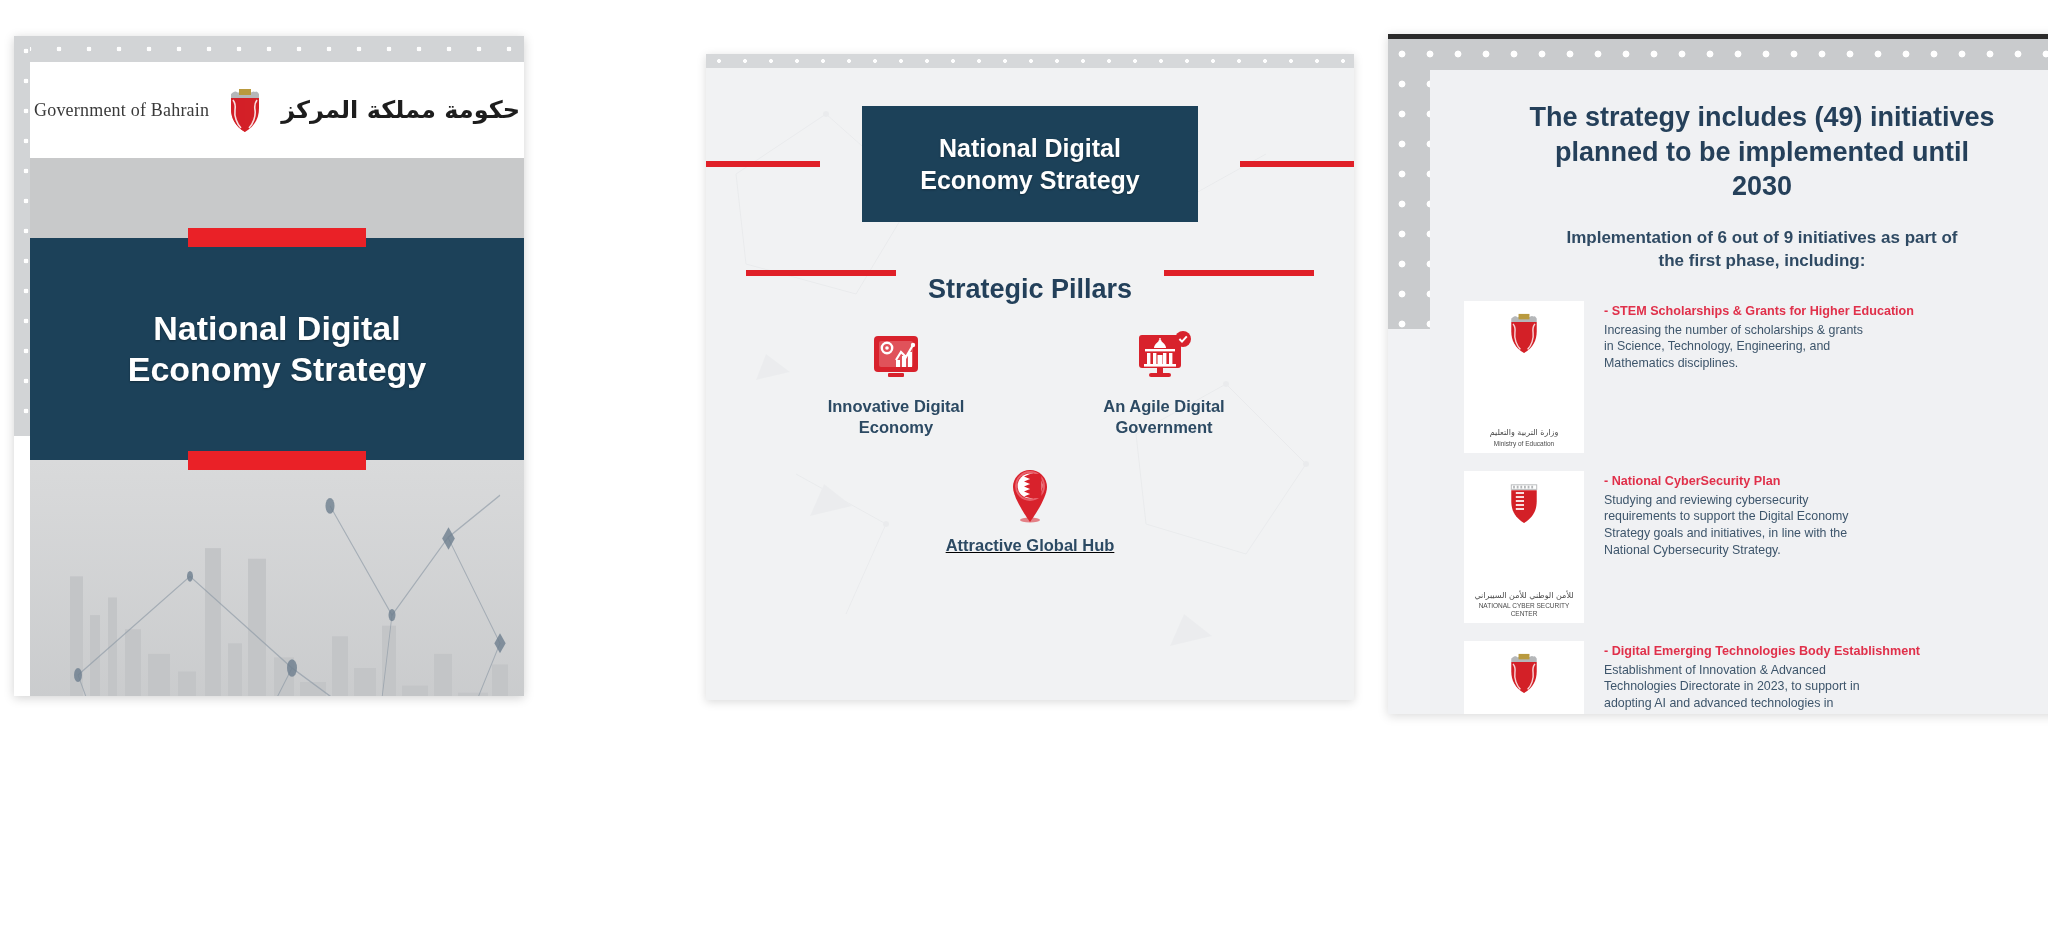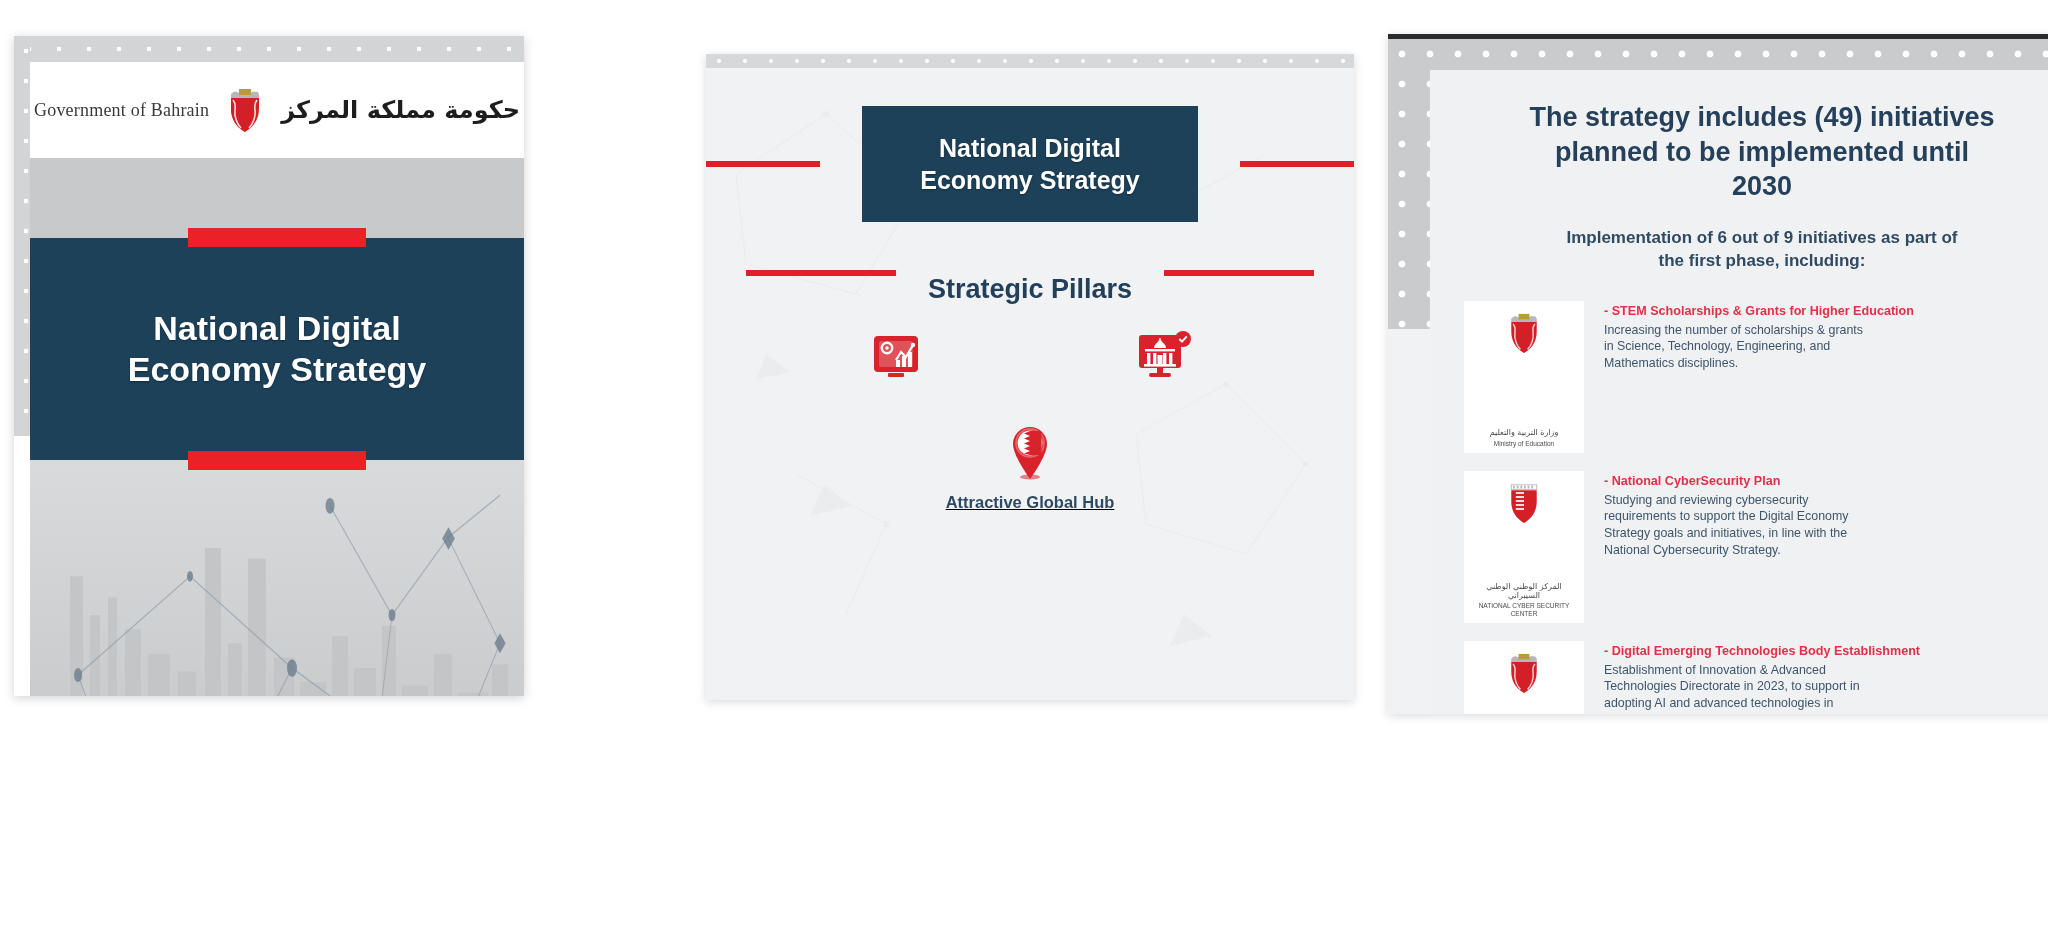--- a/index.html
+++ b/index.html
@@ -339,20 +339,22 @@
               <path d="M26 30 L31 22 L36 27 L43 15" stroke="#ffffff" stroke-width="2.2" fill="none"></path>
               <circle cx="43" cy="15" r="2.2" fill="#ffffff"></circle>
               <g fill="#ffffff">
                 <rect x="26" y="30" width="4" height="7"></rect>
                 <rect x="32" y="26" width="4" height="11"></rect>
                 <rect x="38" y="22" width="4" height="15"></rect>
               </g>
               <rect x="18" y="43" width="16" height="4" rx="1" fill="#d8222c"></rect>
             </svg>
           </div>
+          <div class="pillar-label">Innovative Digital
+Economy</div>
         </div>
 
         <div class="pillar">
           <div class="pillar-icon">
             <svg width="56" height="52" viewBox="0 0 56 52" aria-hidden="true">
               <rect x="3" y="5" width="42" height="33" rx="3" fill="#d8222c"></rect>
               <rect x="21" y="38" width="6" height="5" fill="#d8222c"></rect>
               <rect x="13" y="43" width="22" height="4" rx="2" fill="#d8222c"></rect>
               <g fill="#ffffff">
                 <path d="M24 8 L24 11 M22.6 11 h2.8" stroke="#ffffff" stroke-width="1.4"></path>
@@ -362,20 +364,22 @@
                 <rect x="17" y="23" width="3.4" height="11"></rect>
                 <rect x="27" y="23" width="3.4" height="11"></rect>
                 <rect x="33" y="23" width="3.4" height="11"></rect>
                 <rect x="21.5" y="25" width="5" height="9"></rect>
                 <rect x="8" y="34" width="32" height="2.6"></rect>
               </g>
               <circle cx="47" cy="9" r="8" fill="#d8222c"></circle>
               <path d="M43.4 9 L46 11.6 L50.8 6.4" stroke="#ffffff" stroke-width="2" fill="none"></path>
             </svg>
           </div>
+          <div class="pillar-label">An Agile Digital
+Government</div>
         </div>
       </div>
 
       <div id="s2-pillar-center">
         <div class="pillar">
           <div class="pillar-icon">
             <svg width="46" height="60" viewBox="0 0 46 60" aria-hidden="true">
               <path d="M23 57 C23 57 6 34 6 22 A17 17 0 0 1 40 22 C40 34 23 57 23 57 Z" fill="#d8222c"></path>
               <circle cx="23" cy="21" r="14" fill="none" stroke="#e8606a" stroke-width="2"></circle>
               <circle cx="23" cy="21" r="12.4" fill="#ffffff"></circle>
@@ -440,21 +444,21 @@
                   <rect x="18" y="7" width="2" height="3"></rect>
                   <rect x="22" y="7" width="2" height="3"></rect>
                   <rect x="26" y="7" width="2" height="3"></rect>
                   <rect x="30" y="7" width="2" height="3"></rect>
                 </g>
               <path d="M22 12 L15 14.5 L22 17 L15 19.5 L22 22 L15 24.5 L22 27 L15 29.5 L22 32 L15 34.5 L22 37 L22 48 C12 42 8 34 8 24 L8 12 Z" fill="#ffffff" opacity=".0"></path>
               <path d="M13 14 h9 v2.2 h-9 z M13 18.4 h9 v2.2 h-9 z M13 22.8 h9 v2.2 h-9 z M13 27.2 h9 v2.2 h-9 z M13 31.6 h9 v2.2 h-9 z" fill="#ffffff" opacity=".85"></path>
             </svg>
           </span>
           <div>
-            <div class="logo-box-ar">المركز الوطني الوطني السيبراني</div>
+            <div class="logo-box-ar">للأمن الوطني للأمن السيبراني</div>
             <div class="logo-box-en">NATIONAL CYBER SECURITY CENTER</div>
           </div>
         </div>
         <div class="init-text">
           <div class="init-head">- National CyberSecurity Plan</div>
           <div class="init-body">Studying and reviewing cybersecurity
 requirements to support the Digital Economy
 Strategy goals and initiatives, in line with the
 National Cybersecurity Strategy.</div>
         </div>

